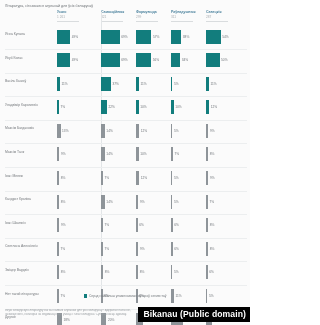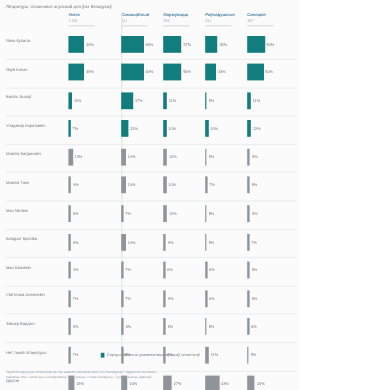--- a/index.html
+++ b/index.html
@@ -672,14 +672,15 @@
   <div class="legend">
     <span class="legend-swatch"></span>
     <span class="legend-label">Сярэд найбольш упамянаемых аўтараў сегментаў</span>
   </div>
 
   <div class="footnote">
       <div>Якую беларускую літаратуру вы бы назвалі агульнай для ўсіх беларусаў? Адкрытае пытанне,</div>
       <div>назавіце імя і, катэгорыі на вядомасці пад, ужыць і гэтак беларусы. Супярэчнасць адказаў.</div>
     </div>
 
+  <div class="watermark">Bikanau (Public domain)</div>
 
 </div>
 
 </body></html>

